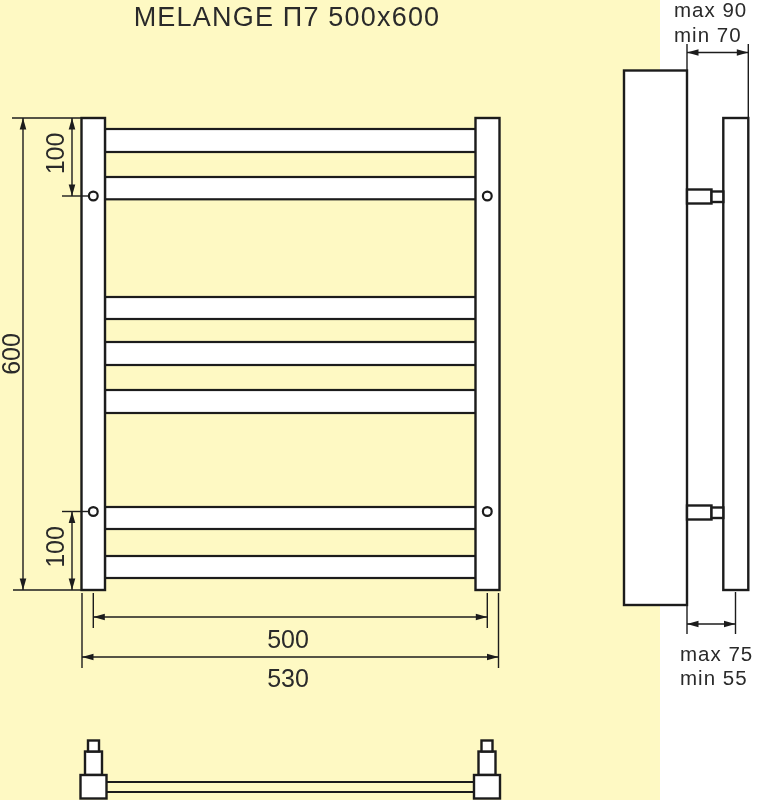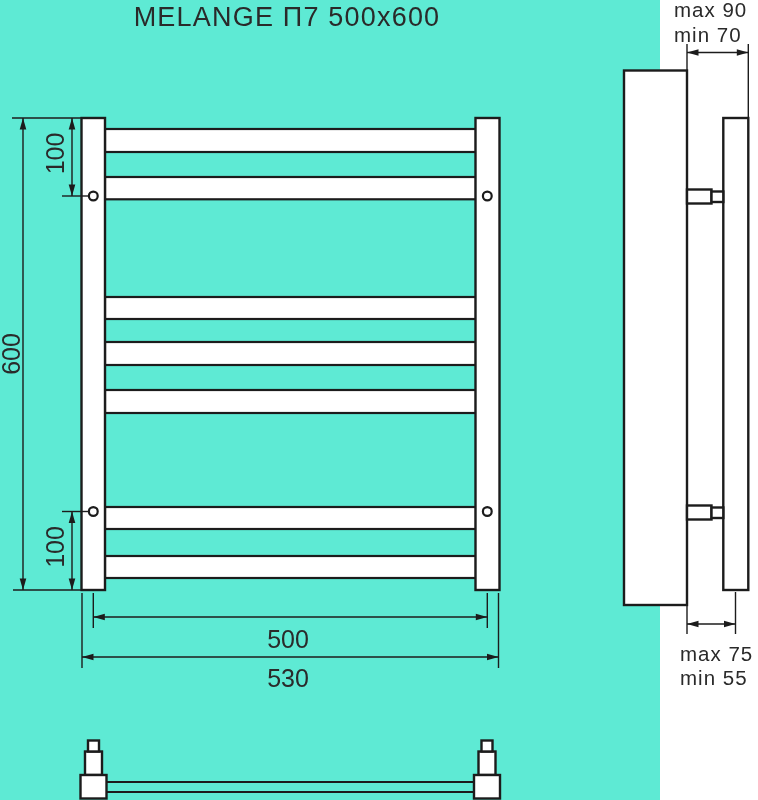--- a/index.html
+++ b/index.html
@@ -8,21 +8,21 @@
     background: #ffffff;
     width: 758px;
     height: 800px;
     overflow: hidden;
     font-family: "Liberation Sans", sans-serif;
   }
   .canvas {
     position: relative;
     width: 660px;
     height: 800px;
-    background: #5eead4;
+    background: #fef9c3;
   }
   svg { display: block; }
   .outline {
     fill: #ffffff;
     stroke: #1c1c1c;
     stroke-width: 2.4;
   }
   .tube {
     fill: #ffffff;
     stroke: #1c1c1c;

